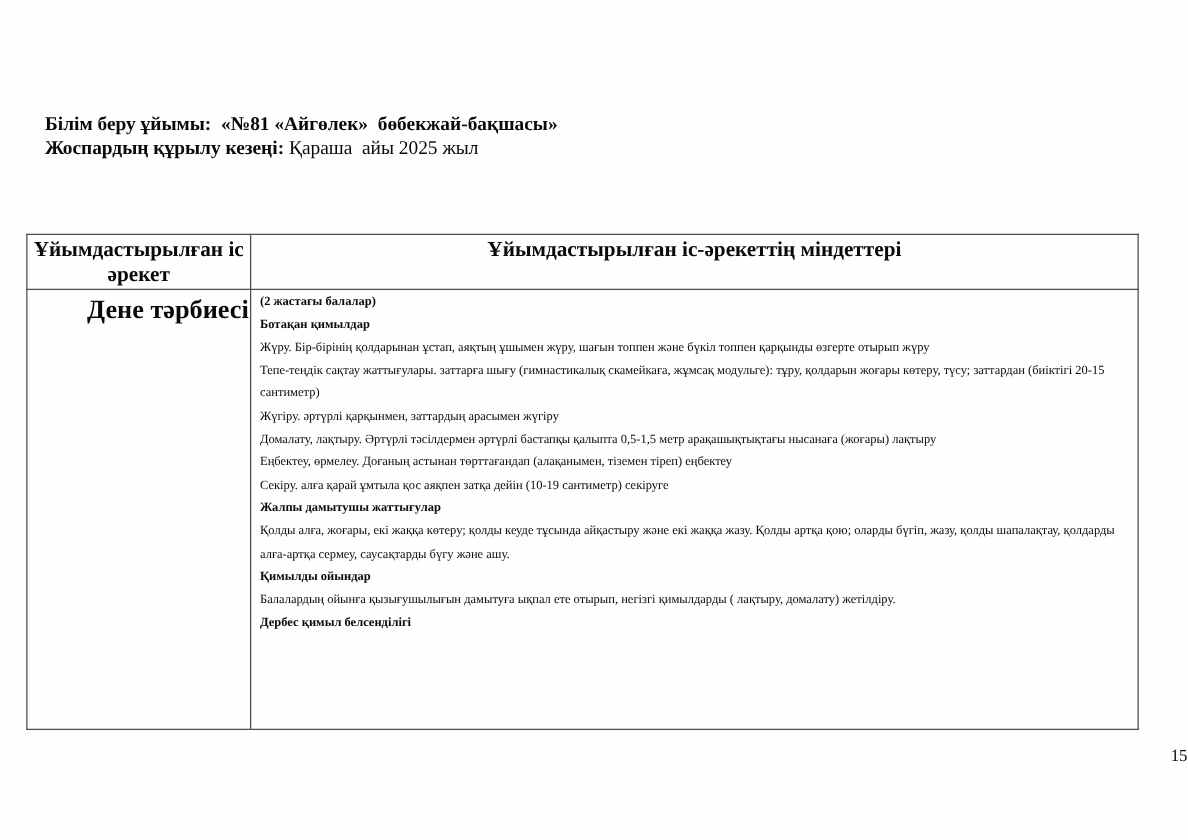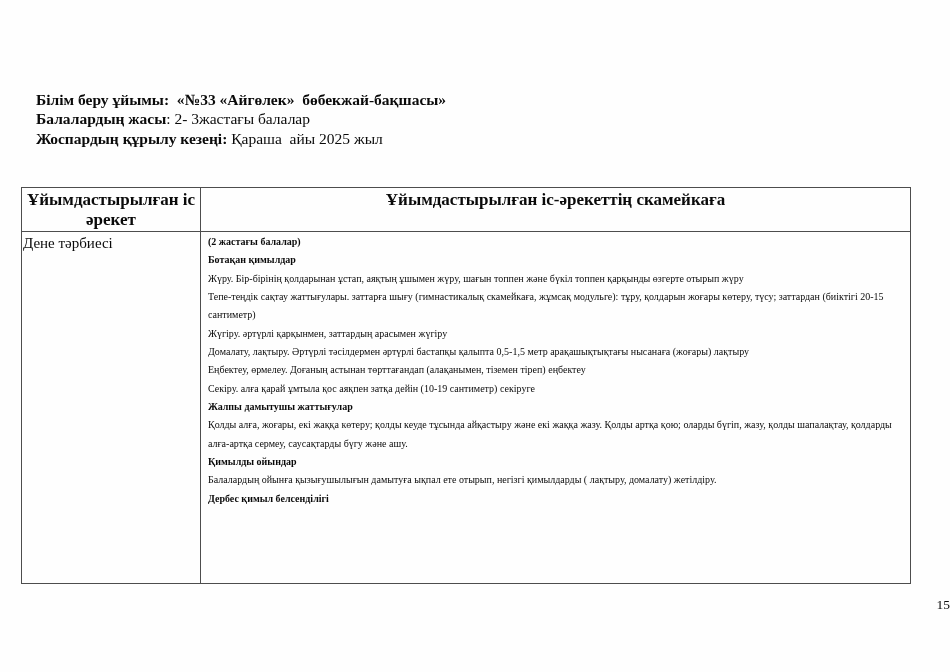--- a/index.html
+++ b/index.html
@@ -49,23 +49,23 @@
   th.col-activity, td.cell-activity { width: 170px; }
   th {
     font-size: 17px;
     line-height: 19.5px;
     font-weight: bold;
     text-align: center;
     padding: 2px 4px;
     height: 38px;
   }
   td.cell-activity {
-    text-align: left;
-    font-weight: normal;
-    font-size: 15px;
+    text-align: right;
+    font-weight: bold;
+    font-size: 21px;
     padding-top: 3px;
     height: 347px;
   }
   td.cell-tasks {
     padding: 1px 8px 2px 7px;
     height: 347px;
   }
   .task-line {
     margin: 0;
     font-size: 10px;
@@ -81,30 +81,29 @@
     text-align: right;
     font-size: 13.5px;
   }
 </style>
 </head>
 <body>
 
 <div class="page">
 
   <div class="doc-header">
-      <p class="hline bold"><b>Білім беру ұйымы:  «№33 «Айгөлек»  бөбекжай-бақшасы»</b><span></span></p>
-      <p class="hline bold"><b>Балалардың жасы</b><span>: 2- 3жастағы балалар</span></p>
+      <p class="hline bold"><b>Білім беру ұйымы:  «№81 «Айгөлек»  бөбекжай-бақшасы»</b><span></span></p>
       <p class="hline bold"><b>Жоспардың құрылу кезеңі:</b><span> Қараша  айы 2025 жыл</span></p>
     </div>
 
   <table class="plan">
     <thead>
       <tr>
         <th class="col-activity">Ұйымдастырылған іс әрекет</th>
-        <th class="col-tasks">Ұйымдастырылған іс-әрекеттің скамейкаға</th>
+        <th class="col-tasks">Ұйымдастырылған іс-әрекеттің міндеттері</th>
       </tr>
     </thead>
     <tbody>
       <tr>
         <td class="cell-activity">Дене тәрбиесі</td>
         <td class="cell-tasks">
             <p class="task-line bold">(2 жастағы балалар)</p>
             <p class="task-line bold">Ботақан қимылдар</p>
             <p class="task-line">Жүру. Бір-бірінің қолдарынан ұстап, аяқтың ұшымен жүру, шағын топпен және бүкіл топпен қарқынды өзгерте отырып жүру</p>
             <p class="task-line">Тепе-теңдік сақтау жаттығулары. заттарға шығу (гимнастикалық скамейкаға, жұмсақ модульге): тұру, қолдарын жоғары көтеру, түсу; заттардан (биіктігі 20-15 сантиметр)</p>

